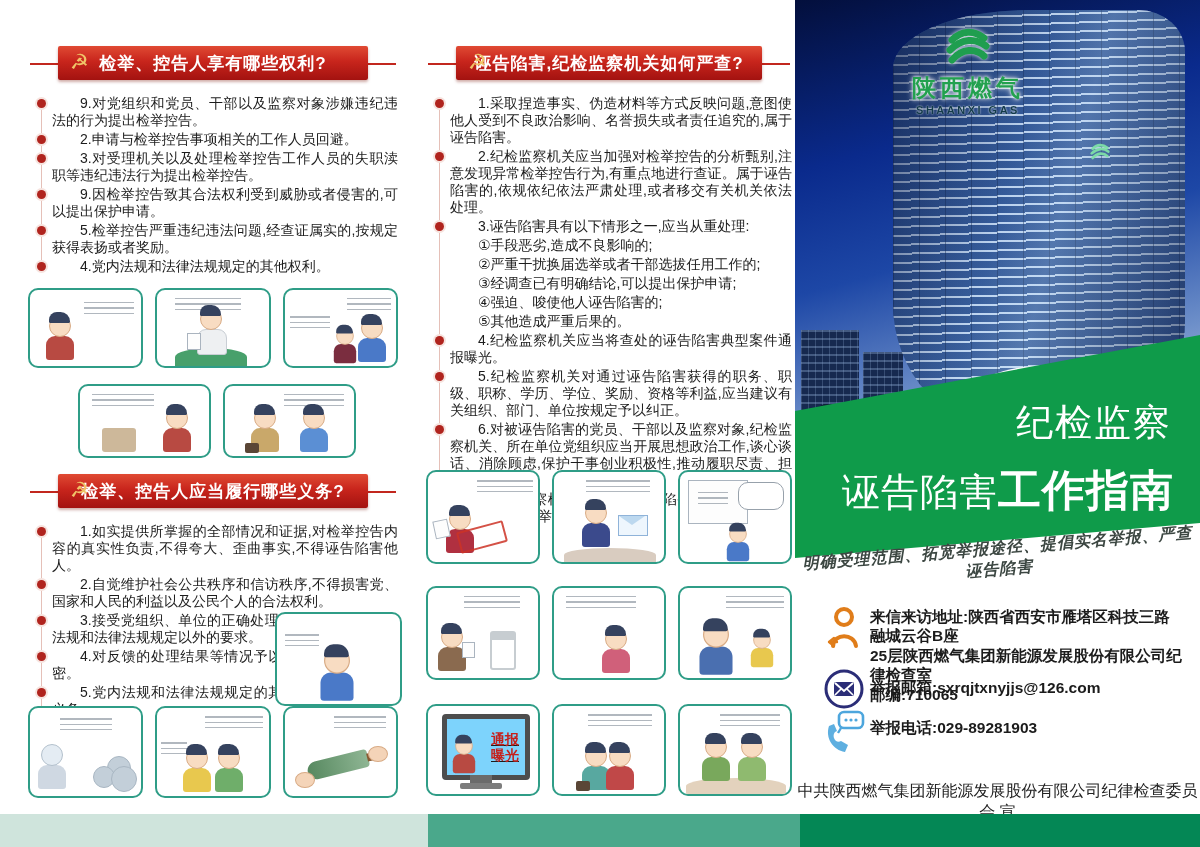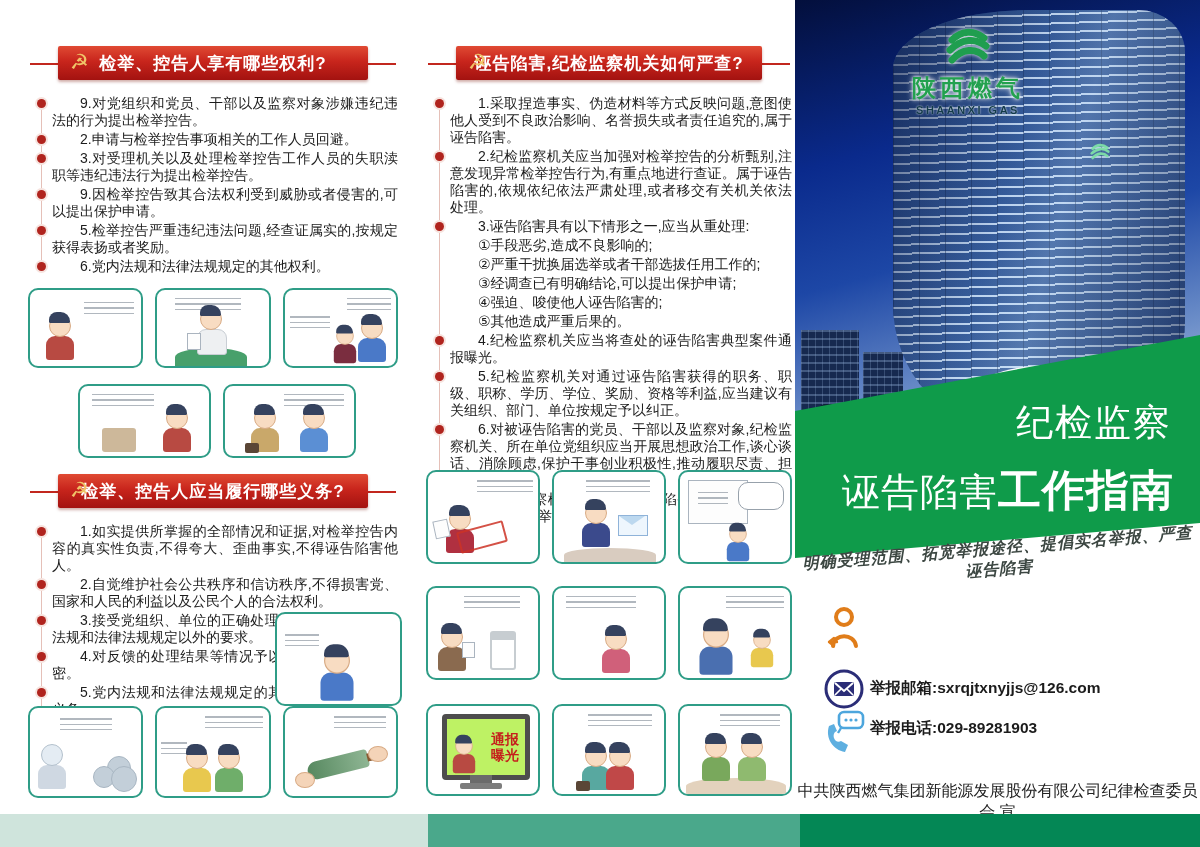--- a/index.html
+++ b/index.html
@@ -55,22 +55,22 @@
   .env::before{content:"";position:absolute;left:0;top:0;border-left:13px solid transparent;
          border-right:13px solid transparent;border-top:9px solid #bcd8ef;}
   .bubble{position:absolute;border:1.5px solid #97a1ab;border-radius:10px;background:#fff;}
   .chair{position:absolute;width:22px;height:28px;border:2px solid #b9c0c6;border-top-width:9px;
          border-radius:3px;opacity:.8;}
   .case{position:absolute;width:14px;height:10px;background:#5a4636;border-radius:2px;}
   .bottle{position:absolute;width:62px;height:18px;border-radius:9px 4px 4px 9px;
           background:linear-gradient(90deg,#56885f,#8fb694);transform:rotate(-14deg);}
   .bottle::after{content:"";position:absolute;right:-8px;top:5px;width:9px;height:8px;background:#8a5a32;}
   .blob{position:absolute;border-radius:50%;background:#c3cfd9;border:1px solid #a8b6c2;}
-  .monitor{position:absolute;left:14px;top:8px;width:78px;height:56px;background:#bef264;
-           border:5px solid #4d4d4d;border-radius:4px;display:flex;align-items:center;justify-content:flex-end;}
+  .monitor{position:absolute;left:14px;top:8px;width:78px;height:56px;background:#7dd3fc;
+           border:5px solid #4d4d4d;border-radius:4px;display:flex;align-items:center;justify-content:flex-end;text-decoration:underline;}
   .monitor .mtext{color:#c5201c;font-weight:bold;font-size:14px;line-height:1.15;text-align:center;margin-right:6px;}
   .mstand{position:absolute;left:42px;top:69px;width:22px;height:8px;background:#6b6b6b;}
   .mbase{position:absolute;left:32px;top:77px;width:42px;height:6px;background:#7d7d7d;border-radius:2px;}
 
   
   .photo{position:absolute;left:0;top:0;width:405px;height:430px;overflow:hidden;
          background:linear-gradient(165deg,#030f3c 0%,#0a2a8c 32%,#1d47a6 55%,#6d8fc9 80%,#bcc9e4 100%);}
   .bldg{position:absolute;background:#16294f;
         background-image:repeating-linear-gradient(180deg,rgba(150,180,220,.35) 0 2px,transparent 2px 8px),
                          repeating-linear-gradient(90deg,rgba(150,180,220,.25) 0 1px,transparent 1px 7px);}
@@ -127,21 +127,21 @@
         <span class="t">检举、控告人享有哪些权利?</span>
       </div>
     </div>
 
     <div class="list" style="top:93px">
       <p class="li">9.对党组织和党员、干部以及监察对象涉嫌违纪违法的行为提出检举控告。</p>
       <p class="li">2.申请与检举控告事项相关的工作人员回避。</p>
       <p class="li">3.对受理机关以及处理检举控告工作人员的失职渎职等违纪违法行为提出检举控告。</p>
       <p class="li">9.因检举控告致其合法权利受到威胁或者侵害的,可以提出保护申请。</p>
       <p class="li">5.检举控告严重违纪违法问题,经查证属实的,按规定获得表扬或者奖励。</p>
-      <p class="li">6.党内法规和法律法规规定的其他权利。</p>
+      <p class="li">4.党内法规和法律法规规定的其他权利。</p>
     </div>
 
     <div class="crow" style="top:288px;height:80px">
       <div class="panel">
         <div class="fig" style="--shirt:#b84a42;left:16px;bottom:5px">
             <div class="head"></div>
             <div class="torso"></div>
           </div>
         <div class="txtlines" style="left:54px;top:12px;width:50px"></div>
       </div>
@@ -407,20 +407,25 @@
 
     <div class="slogan">明确受理范围、拓宽举报途径、提倡实名举报、严查诬告陷害</div>
 
     <div class="abs" style="left:28px;top:606px;width:40px;height:48px">
       <svg width="40" height="48" viewBox="0 0 40 48">
         <circle cx="21" cy="11" r="8" stroke="#e07d1a" stroke-width="4" fill="none"></circle>
         <path d="M10 40 C11 27 31 27 33 40" stroke="#e07d1a" stroke-width="4" fill="none" stroke-linecap="round"></path>
         <path d="M6 36 l8 0 m-3 -4 l-5 4 l5 4" stroke="#e07d1a" stroke-width="2.4" fill="none" stroke-linecap="round" stroke-linejoin="round"></path>
       </svg>
     </div>
+    <div class="abs contact-text" style="left:75px;top:607px;width:312px">
+      <div>来信来访地址:陕西省西安市雁塔区科技三路融城云谷B座</div>
+      <div>25层陕西燃气集团新能源发展股份有限公司纪律检查室</div>
+      <div>邮编:710065</div>
+    </div>
 
     <div class="abs" style="left:28px;top:668px;width:42px;height:42px">
       <svg width="42" height="42" viewBox="0 0 42 42">
         <circle cx="21" cy="21" r="18" stroke="#2b2d77" stroke-width="3" fill="#fff"></circle>
         <rect x="11" y="14" width="20" height="14" rx="2" fill="#2b2d77"></rect>
         <path d="M12 15 L21 23 L30 15" stroke="#fff" stroke-width="2" fill="none"></path>
         <path d="M12 27 L18 21 M30 27 L24 21" stroke="#fff" stroke-width="1.6"></path>
       </svg>
     </div>
     <div class="abs contact-text" style="left:75px;top:678px;width:312px">举报邮箱:sxrqjtxnyjjs@126.com</div>

